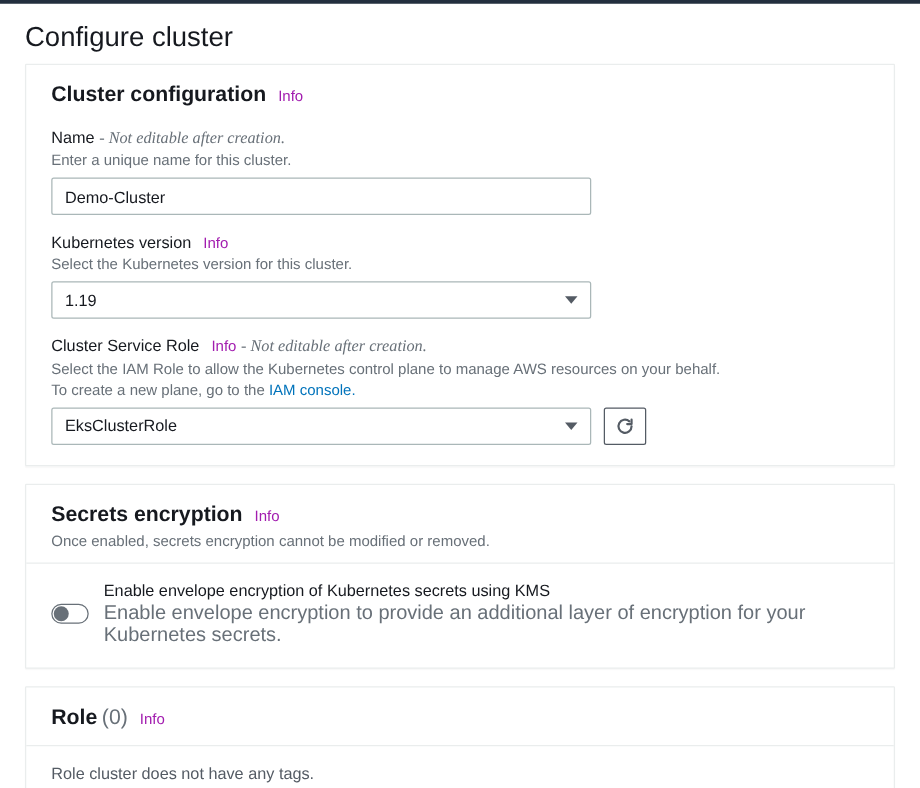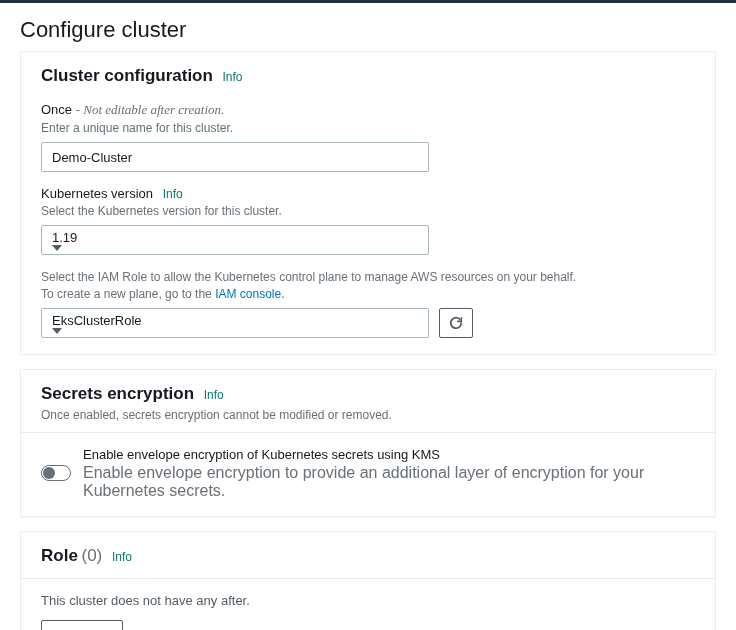--- a/index.html
+++ b/index.html
@@ -28,21 +28,21 @@
   .panel-header {
     padding: 14px 20px 4px 20px;
   }
   .panel-title {
     font-size: 17px;
     font-weight: 700;
     display: inline;
     margin-top: 40px;
   }
   .info-link {
-    color: #0f766e;
+    color: #a21caf;
     font-size: 12px;
     font-weight: 400;
     margin-left: 6px;
     cursor: pointer;
   }
   .panel-subtext {
     color: #687078;
     font-size: 12px;
     padding: 0 20px 10px 20px;
   }
@@ -58,34 +58,33 @@
   }
   .field-help {
     color: #687078;
     font-size: 12px;
     margin-top: 2px;
     line-height: 1.35;
   }
   .field-help a { color: #0073bb; text-decoration: none; cursor: pointer; }
   .input-row { display: flex; align-items: center; gap: 10px; margin-top: 6px;}
   .text-input, .select {
-    width: 388px;
+    width: 432px;
     height: 30px;
     border: 1px solid #aab7b8;
     border-radius: 2px;
     padding: 4px 10px;
     font-size: 13px;
     color: #16191f;
     background: #fff;
   }
   .select {
-    display: flex; justify-content: space-between;
+    display: flex; align-items: center; justify-content: space-between;
     cursor: pointer;
     user-select: none;
-    flex-direction: column;
   }
   .caret {
     width: 0; height: 0;
     border-left: 5px solid transparent;
     border-right: 5px solid transparent;
     border-top: 6px solid #545b64;
   }
   .icon-button {
     width: 34px; height: 30px;
     border: 1px solid #545b64;
@@ -138,21 +137,21 @@
 
   <div class="panel">
     <div class="panel-header">
       <span class="panel-title">Cluster configuration</span>
       <span class="info-link">Info</span>
     </div>
     <div class="panel-body" style="padding-top:12px">
 
       <div class="field">
         <div class="field-label">
-          <span>Once</span>
+          <span>Name</span>
           <span class="muted"> - <span>Not editable after creation.</span></span>
         </div>
         <div class="field-help">Enter a unique name for this cluster.</div>
         <div class="input-row">
           <input class="text-input" type="text" value="Demo-Cluster" style="">
         </div>
       </div>
 
       <div class="field">
         <div class="field-label">
@@ -162,20 +161,25 @@
         <div class="field-help">Select the Kubernetes version for this cluster.</div>
         <div class="input-row">
           <div class="select">
             <span>1.19</span>
             <span class="caret"></span>
           </div>
         </div>
       </div>
 
       <div class="field" style="margin-bottom:0">
+        <div class="field-label">
+          <span>Cluster Service Role</span>
+          <span class="info-link">Info</span>
+          <span class="muted"> - <span>Not editable after creation.</span></span>
+        </div>
         <div class="field-help">
           <span>Select the IAM Role to allow the Kubernetes control plane to manage AWS resources on your behalf.</span><br>
           <span>To create a new plane, go to the </span><a>IAM console.</a>
         </div>
         <div class="input-row">
           <div class="select">
             <span>EksClusterRole</span>
             <span class="caret"></span>
           </div>
           <div class="icon-button">
@@ -209,19 +213,19 @@
     </div>
   </div>
 
   <div class="panel">
     <div class="panel-header" style="padding-bottom:12px">
       <span class="panel-title">Role</span>
       <span class="panel-title count">(0)</span>
       <span class="info-link">Info</span>
     </div>
     <div class="panel-body with-top-rule">
-      <div class="tags-empty">This cluster does not have any after.</div>
+      <div class="tags-empty">Role cluster does not have any tags.</div>
       <div class="button button-outline">Add tag</div>
       
     </div>
   </div>
 
 </div>
 
 </body></html>

